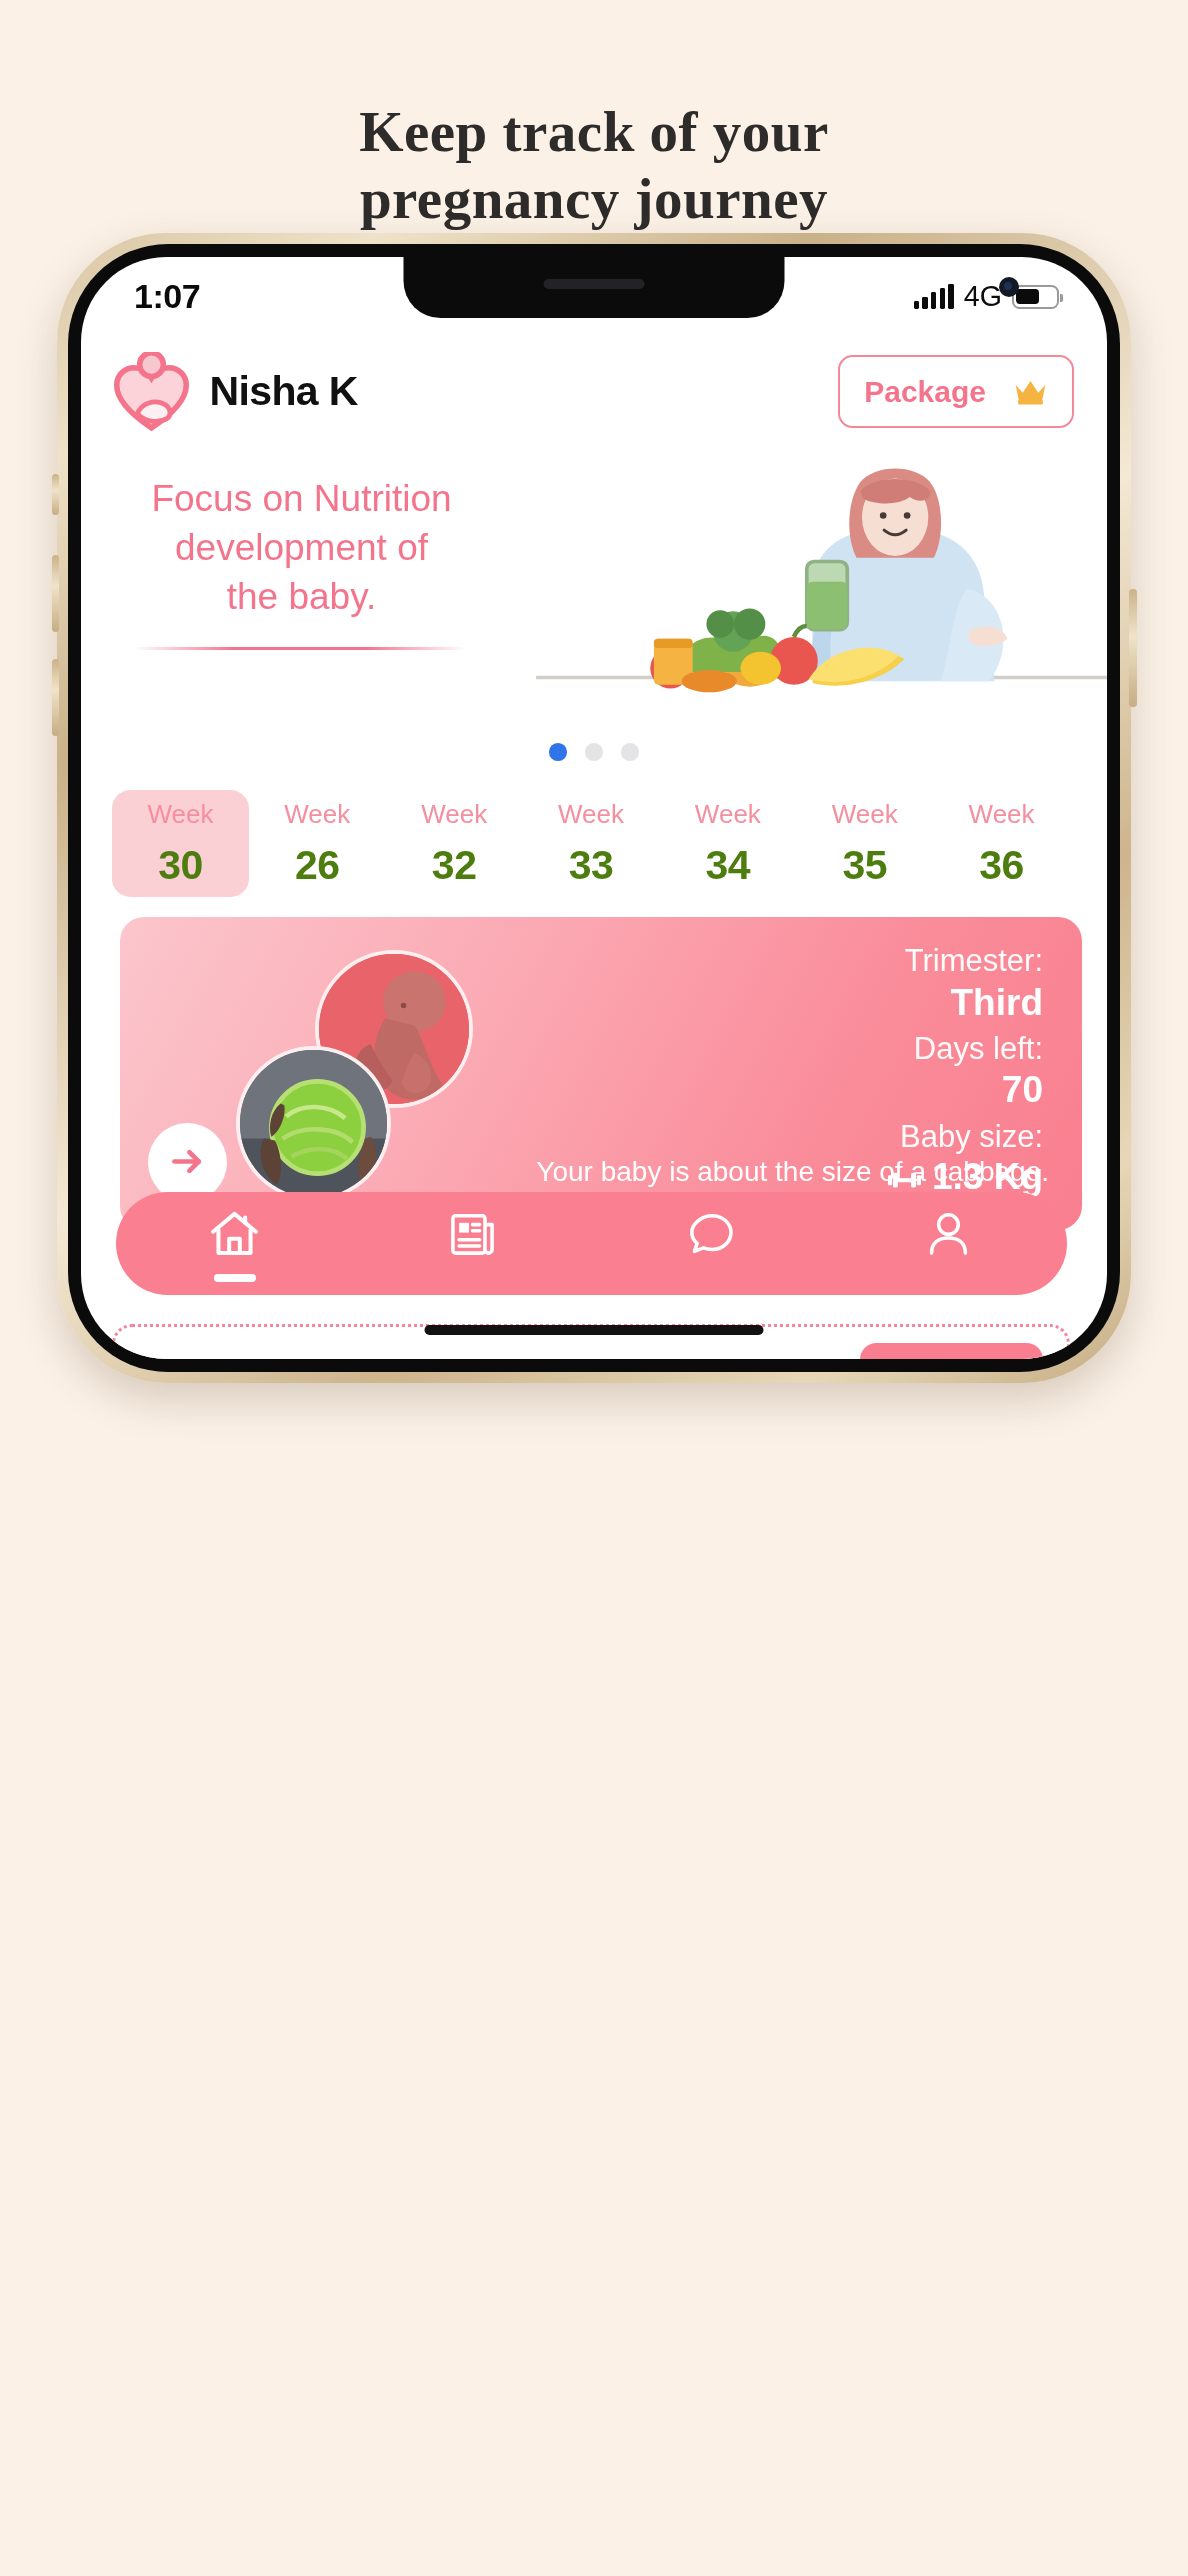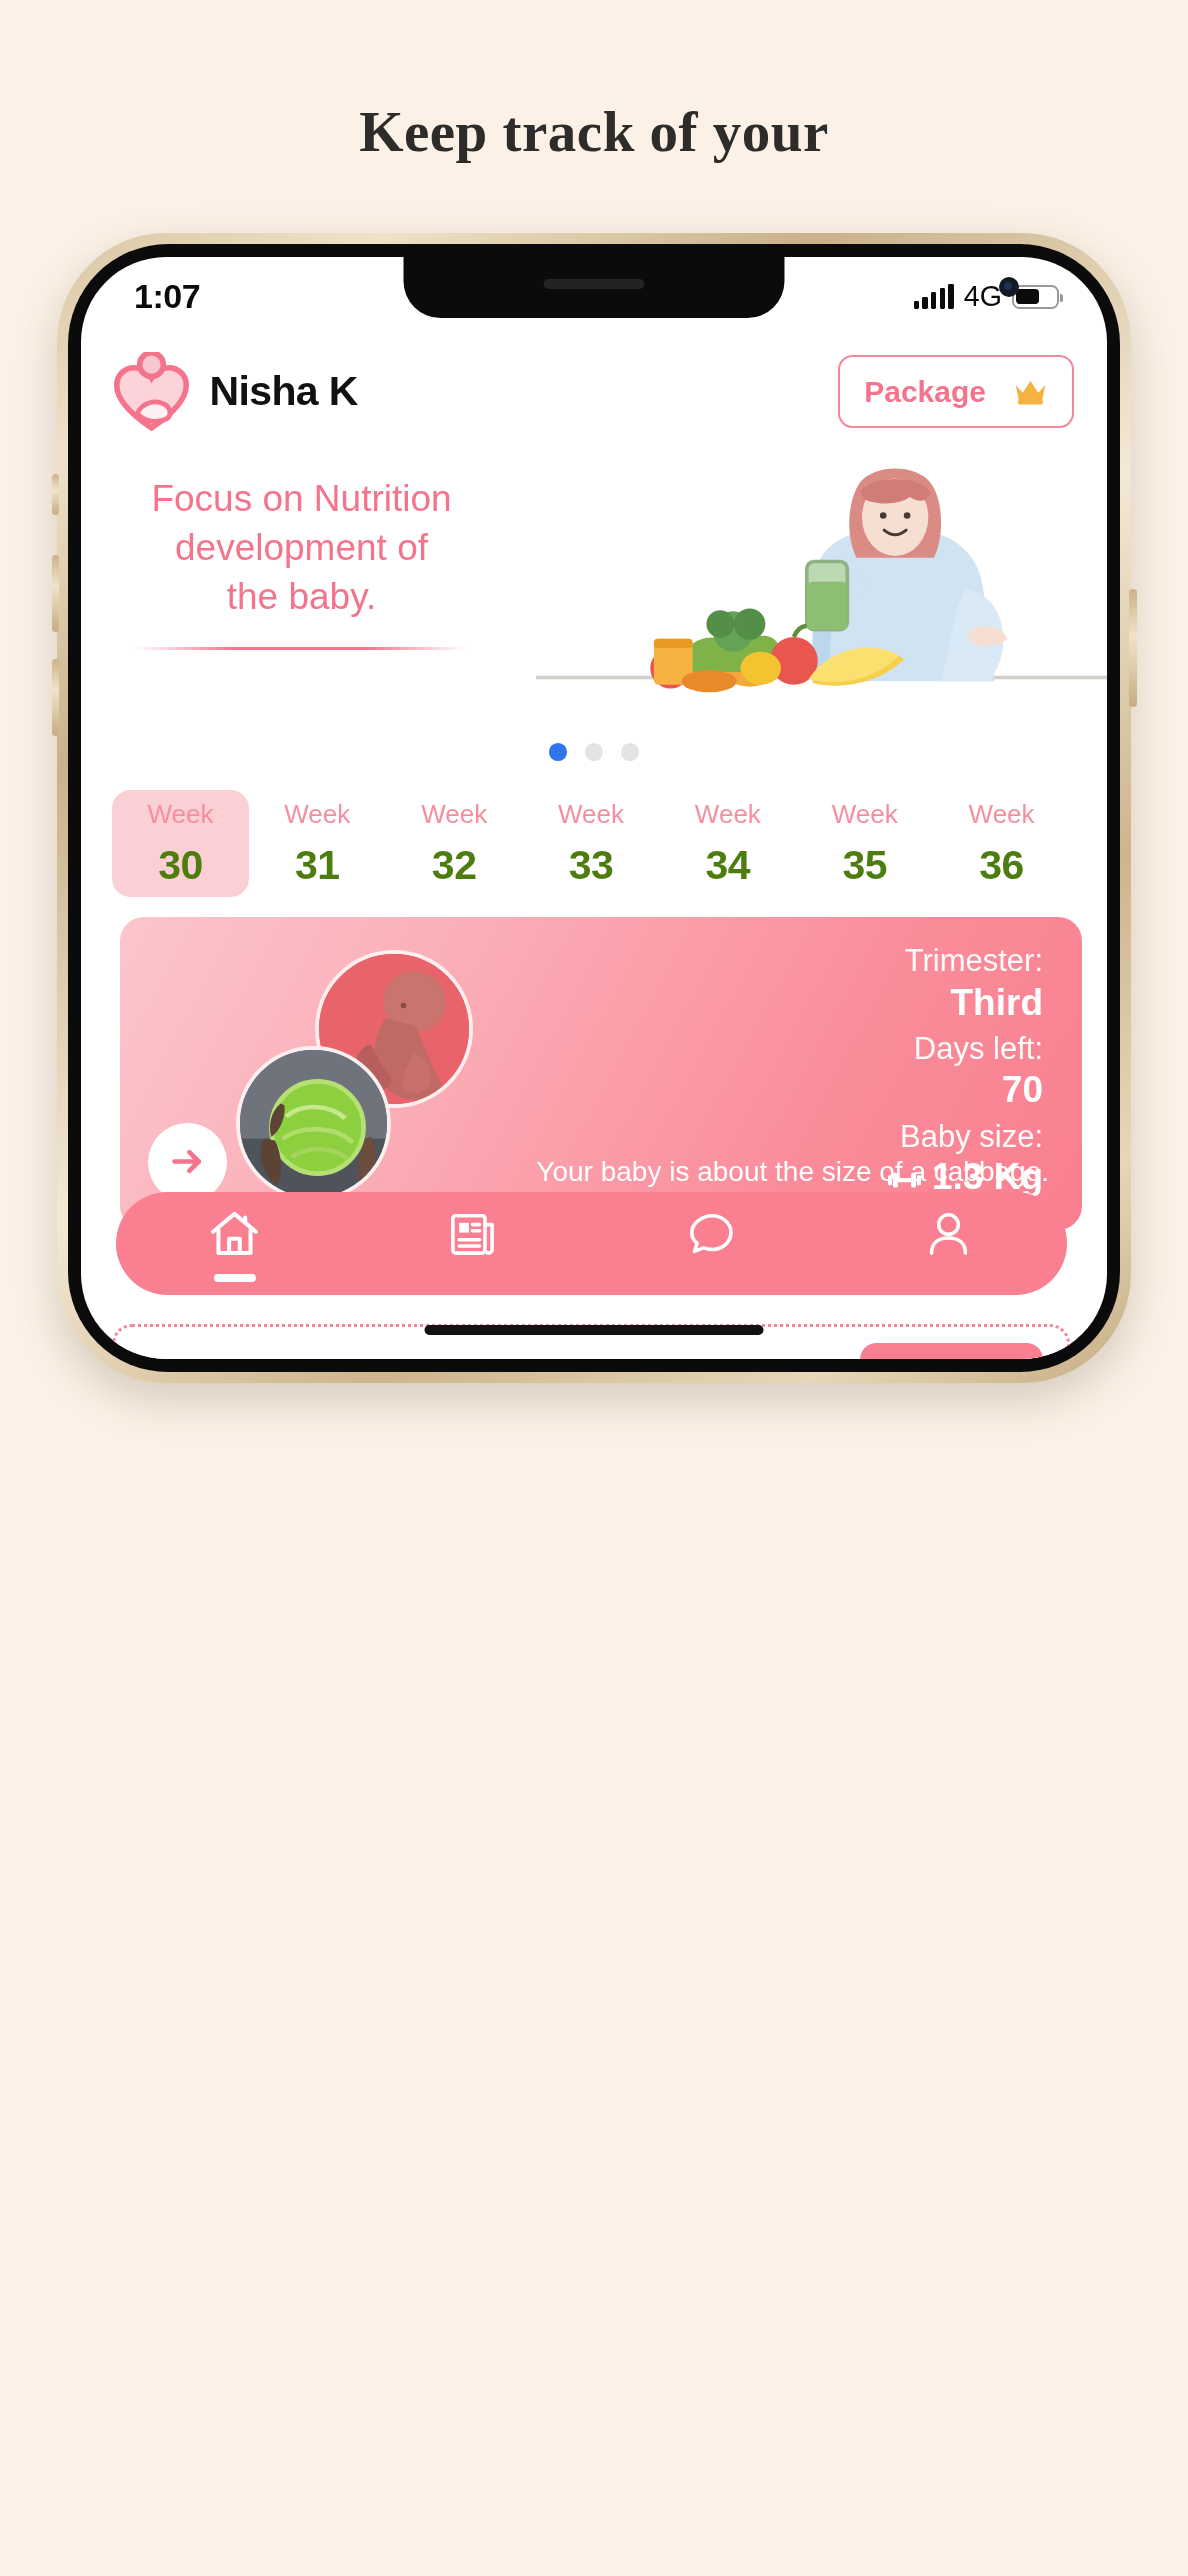--- a/index.html
+++ b/index.html
@@ -211,20 +211,21 @@
   .home-indicator{
     position:absolute; bottom:24px; left:50%; transform:translateX(-50%);
     width:339px; height:10px; border-radius:5.5px; background:#121212; z-index:14;
   }
 </style>
 </head>
 <body>
 
 <div class="headline">
   <span>Keep track of your</span>
+  <span>pregnancy journey</span>
 </div>
 
 <div class="phone">
   <div class="phone-shell"></div>
   <div class="btn-side btn-silent"></div>
   <div class="btn-side btn-volup"></div>
   <div class="btn-side btn-voldn"></div>
   <div class="btn-side btn-power"></div>
   <div class="phone-inner-bezel"></div>
 
@@ -329,21 +330,21 @@
       <span class="dot"></span>
     </div>
 
     <div class="weeks">
       <div class="week sel">
         <span class="wk-label">Week</span>
         <span class="wk-num">30</span>
       </div>
       <div class="week">
         <span class="wk-label">Week</span>
-        <span class="wk-num">31</span>
+        <span class="wk-num">26</span>
       </div>
       <div class="week">
         <span class="wk-label">Week</span>
         <span class="wk-num">32</span>
       </div>
       <div class="week">
         <span class="wk-label">Week</span>
         <span class="wk-num">33</span>
       </div>
       <div class="week">

